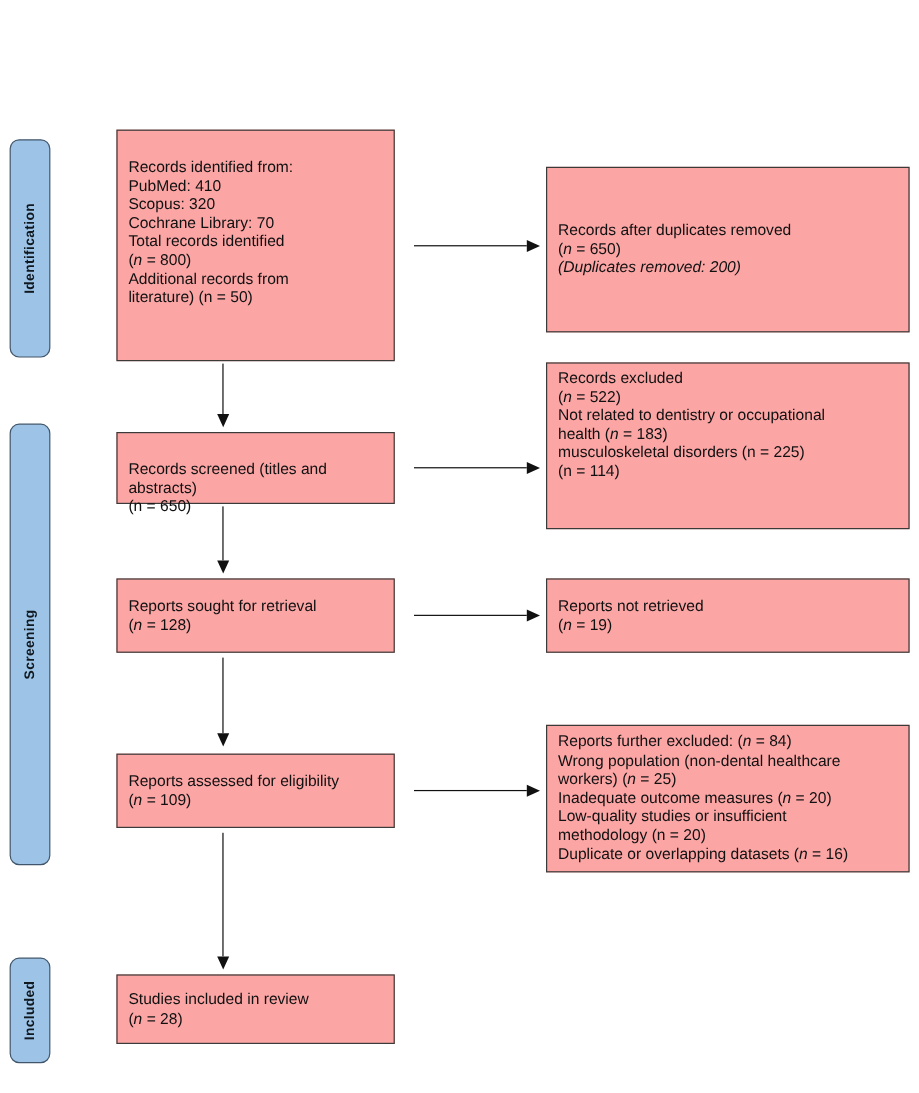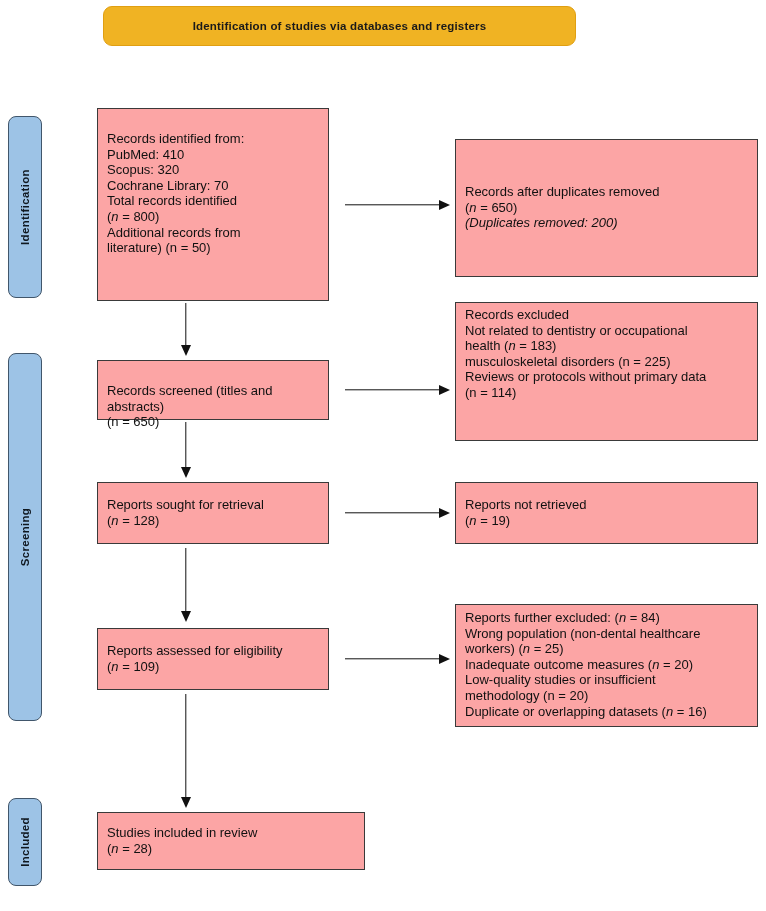--- a/index.html
+++ b/index.html
@@ -123,23 +123,20 @@
     border-left: 5.5px solid transparent;
     border-right: 5.5px solid transparent;
     border-top: 11px solid #111111;
   }
 </style>
 </head>
 <body>
 
 <div id="diagram">
 
-  <div class="header-banner">
-    <div class="header-banner-label">Identification of studies via databases and registers</div>
-  </div>
 
   <div class="stage-tab" style="left:8px; top:116px; width:34px; height:182px;">
     <div class="stage-tab-label">Identification</div>
   </div>
 
   <div class="stage-tab" style="left:8px; top:353px; width:34px; height:368px;">
     <div class="stage-tab-label">Screening</div>
   </div>
 
   <div class="stage-tab" style="left:8px; top:798px; width:34px; height:88px;">
@@ -180,24 +177,24 @@
     <div class="line">(n = 650)</div>
   </div>
 
   <div class="arrow-h" style="left:345px; top:383px; width:105px; height:14px;">
     <div class="shaft" style="width:94px;"></div>
     <div class="head"></div>
   </div>
 
   <div class="flow-box" style="left:455px; top:302px; width:303px; height:139px; padding-top:4px;">
     <div class="line">Records excluded</div>
+    <div class="line"><span>(</span><span class="it">n</span><span> = 522)</span></div>
     <div class="line">Not related to dentistry or occupational</div>
     <div class="line"><span>health (</span><span class="it">n</span><span> = 183)</span></div>
     <div class="line">musculoskeletal disorders (n = 225)</div>
-    <div class="line">Reviews or protocols without primary data</div>
     <div class="line">(n = 114)</div>
   </div>
 
   <div class="arrow-v" style="left:179px; top:422px; width:14px; height:56px;">
     <div class="shaft" style="height:45px;"></div>
     <div class="head"></div>
   </div>
 
   <div class="flow-box" style="left:97px; top:482px; width:232px; height:62px; padding-top:14px;">
     <div class="line">Reports sought for retrieval</div>
@@ -237,18 +234,18 @@
     <div class="line">Low-quality studies or insufficient</div>
     <div class="line">methodology (n = 20)</div>
     <div class="line"><span>Duplicate or overlapping datasets (</span><span class="it">n</span><span> = 16)</span></div>
   </div>
 
   <div class="arrow-v" style="left:179px; top:694px; width:14px; height:114px;">
     <div class="shaft" style="height:103px;"></div>
     <div class="head"></div>
   </div>
 
-  <div class="flow-box" style="left:97px; top:812px; width:268px; height:58px; padding-top:12px;">
+  <div class="flow-box" style="left:97px; top:812px; width:232px; height:58px; padding-top:12px;">
     <div class="line">Studies included in review</div>
     <div class="line"><span>(</span><span class="it">n</span><span> = 28)</span></div>
   </div>
 
 </div>
 
 </body></html>

